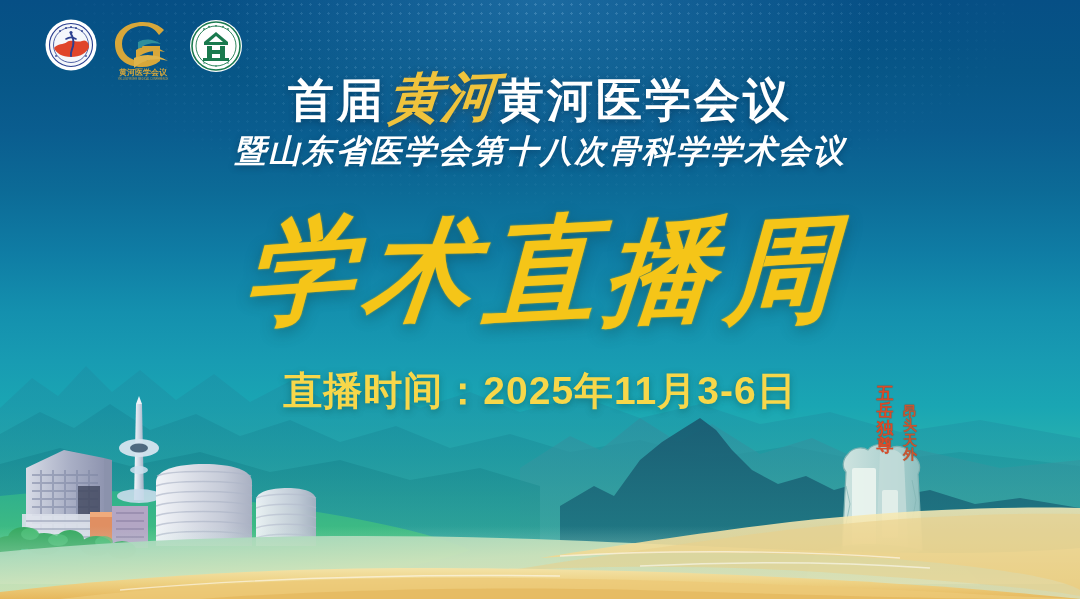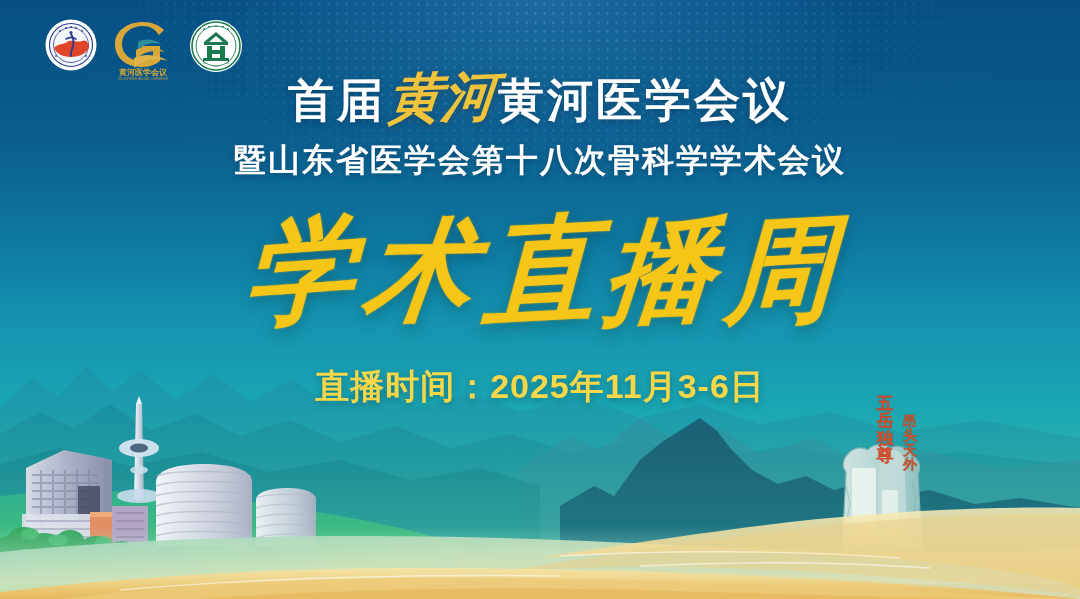--- a/index.html
+++ b/index.html
@@ -68,25 +68,26 @@
     font-family:"DejaVu Serif","Liberation Serif",serif;
     font-style:italic;
     font-size:54px;
     letter-spacing:0px;
     text-shadow:0 2px 8px rgba(60,30,0,.35);
     padding:0 2px;
     display:inline-block;
     transform:skewX(-7deg) rotate(-2deg);
   }
   .t2{
-    margin-top:13px;
+    margin-top:4px;
     font-size:32px;font-weight:bold;color:#ffffff;
     letter-spacing:2px;
     text-shadow:0 2px 6px rgba(2,35,65,.40);
     white-space:nowrap;
+    font-style:italic;
   }
 
   
   .hero{
     position:absolute;left:0;top:216px;width:100%;
     text-align:center;
     pointer-events:none;
   }
   .hero .ch{
     display:inline-block;
@@ -104,36 +105,35 @@
   .hero .ch:nth-child(4){transform:rotate(-2deg) skewX(-7deg) scale(1.01,1.05);}
   .hero .ch:nth-child(5){transform:rotate(-3deg) skewX(-6deg) scale(1.00,1.06);}
 
   
   .dateline{
     position:absolute;left:0;top:364px;width:100%;
     text-align:center;
   }
   .dateline .dt{
     display:inline-block;
-    font-size:34px;font-weight:bold;
+    font-size:39px;font-weight:bold;
     color:#f7d74a;letter-spacing:1px;
     text-shadow:0 2px 7px rgba(6,70,70,.45);
     white-space:nowrap;
   }
 
   
   .stele-label{
     position:absolute;
     font-family:"DejaVu Serif","Liberation Serif",serif;
     font-weight:bold;color:#d94b28;
     text-shadow:0 0 1px rgba(120,30,10,.6);
     line-height:1.02;
     letter-spacing:0;
     pointer-events:none;
-    margin-top:10px;
   }
   #steleMain{left:874px;top:385px;font-size:17px;width:22px;text-align:center;}
   #steleSub{left:903px;top:404px;font-size:14px;width:14px;text-align:center;color:#c9552f;}
 </style>
 </head>
 <body>
 
 <div class="poster">
 
   <div class="glowtop"></div>

